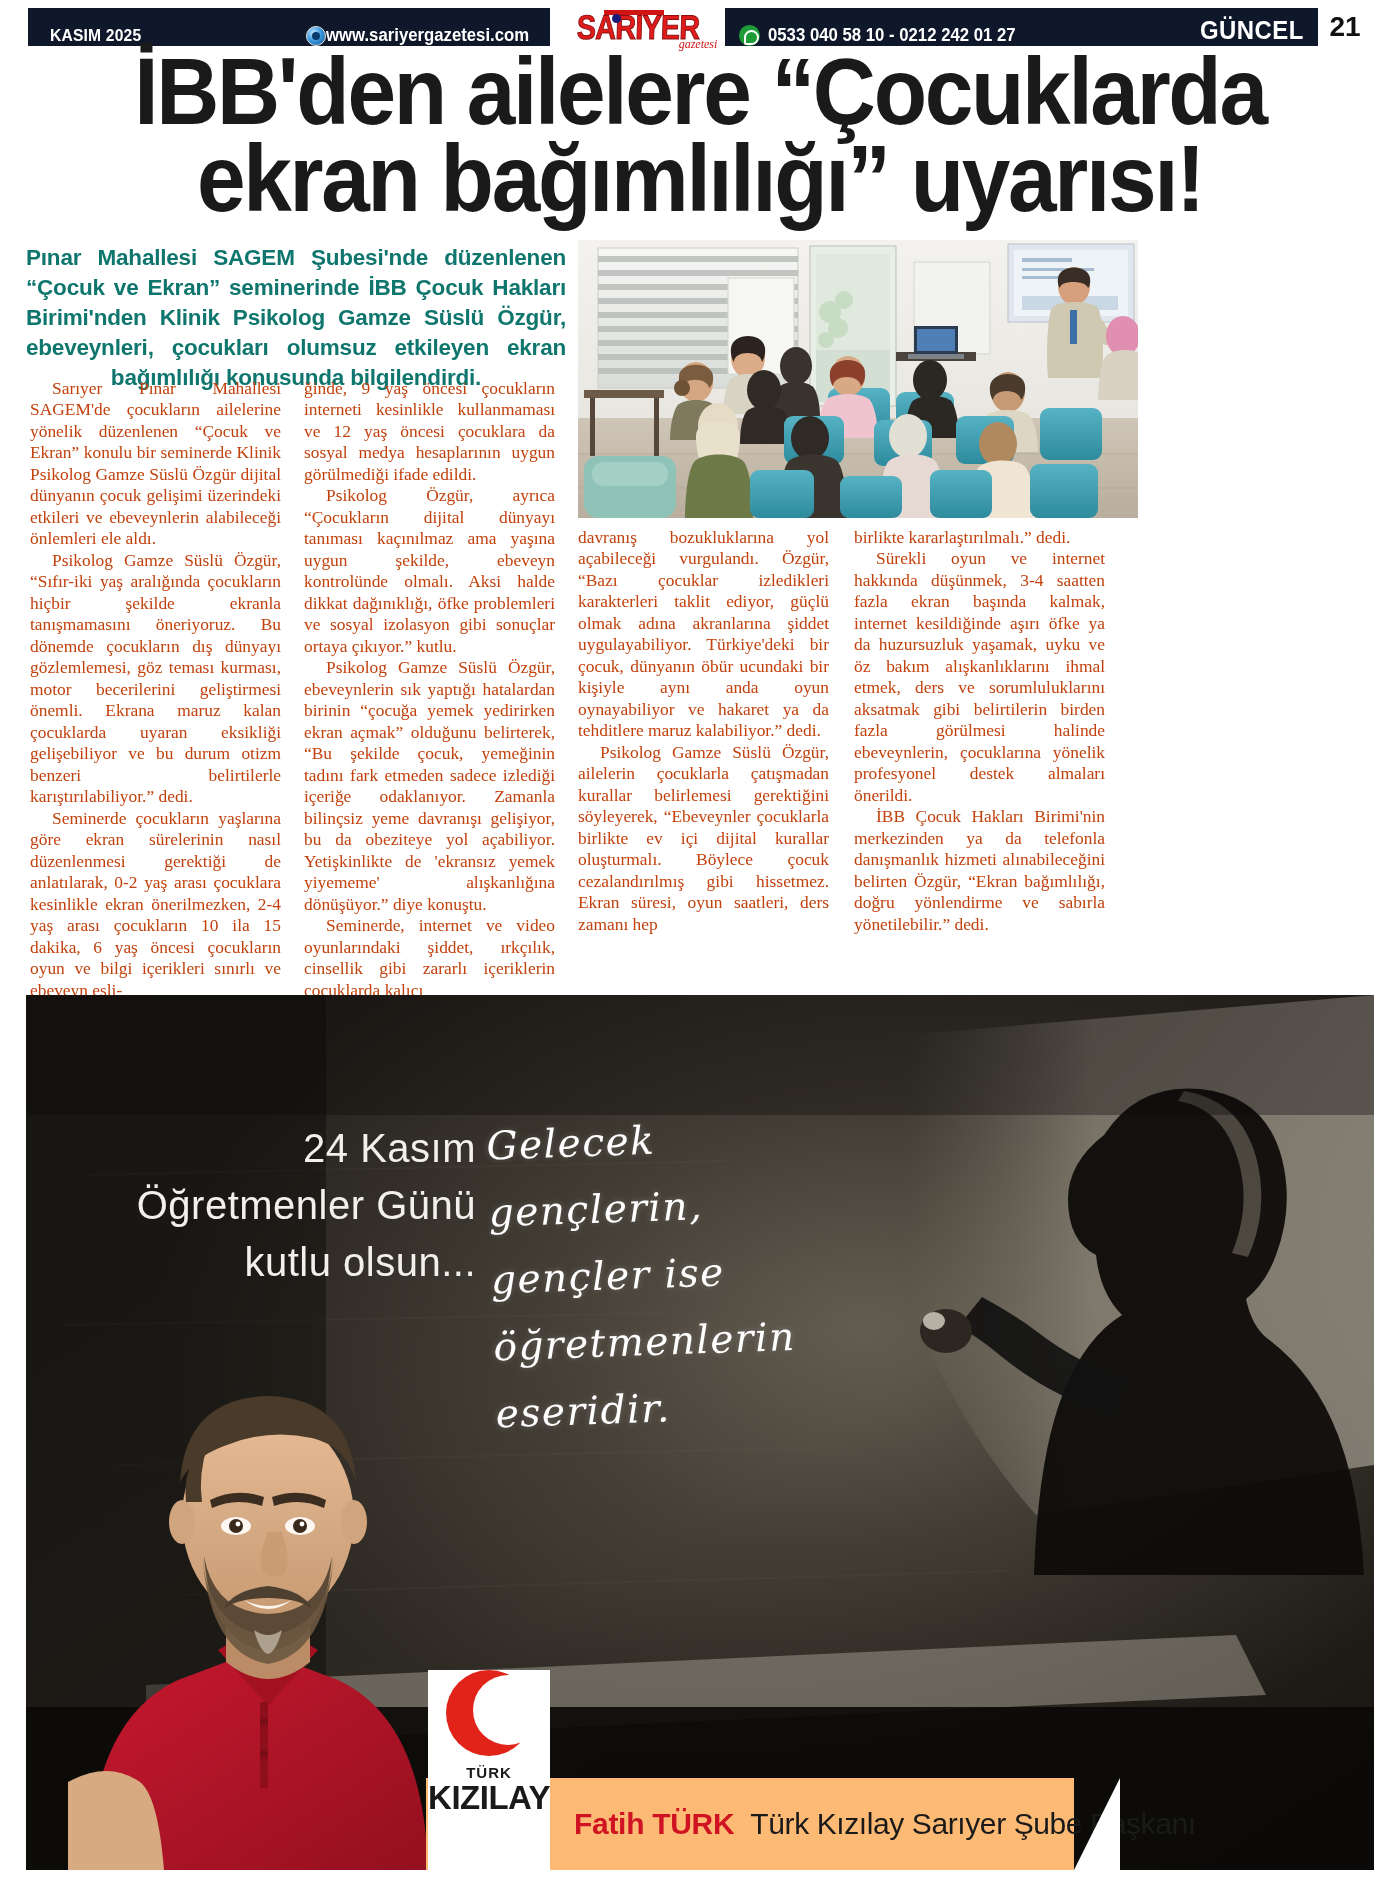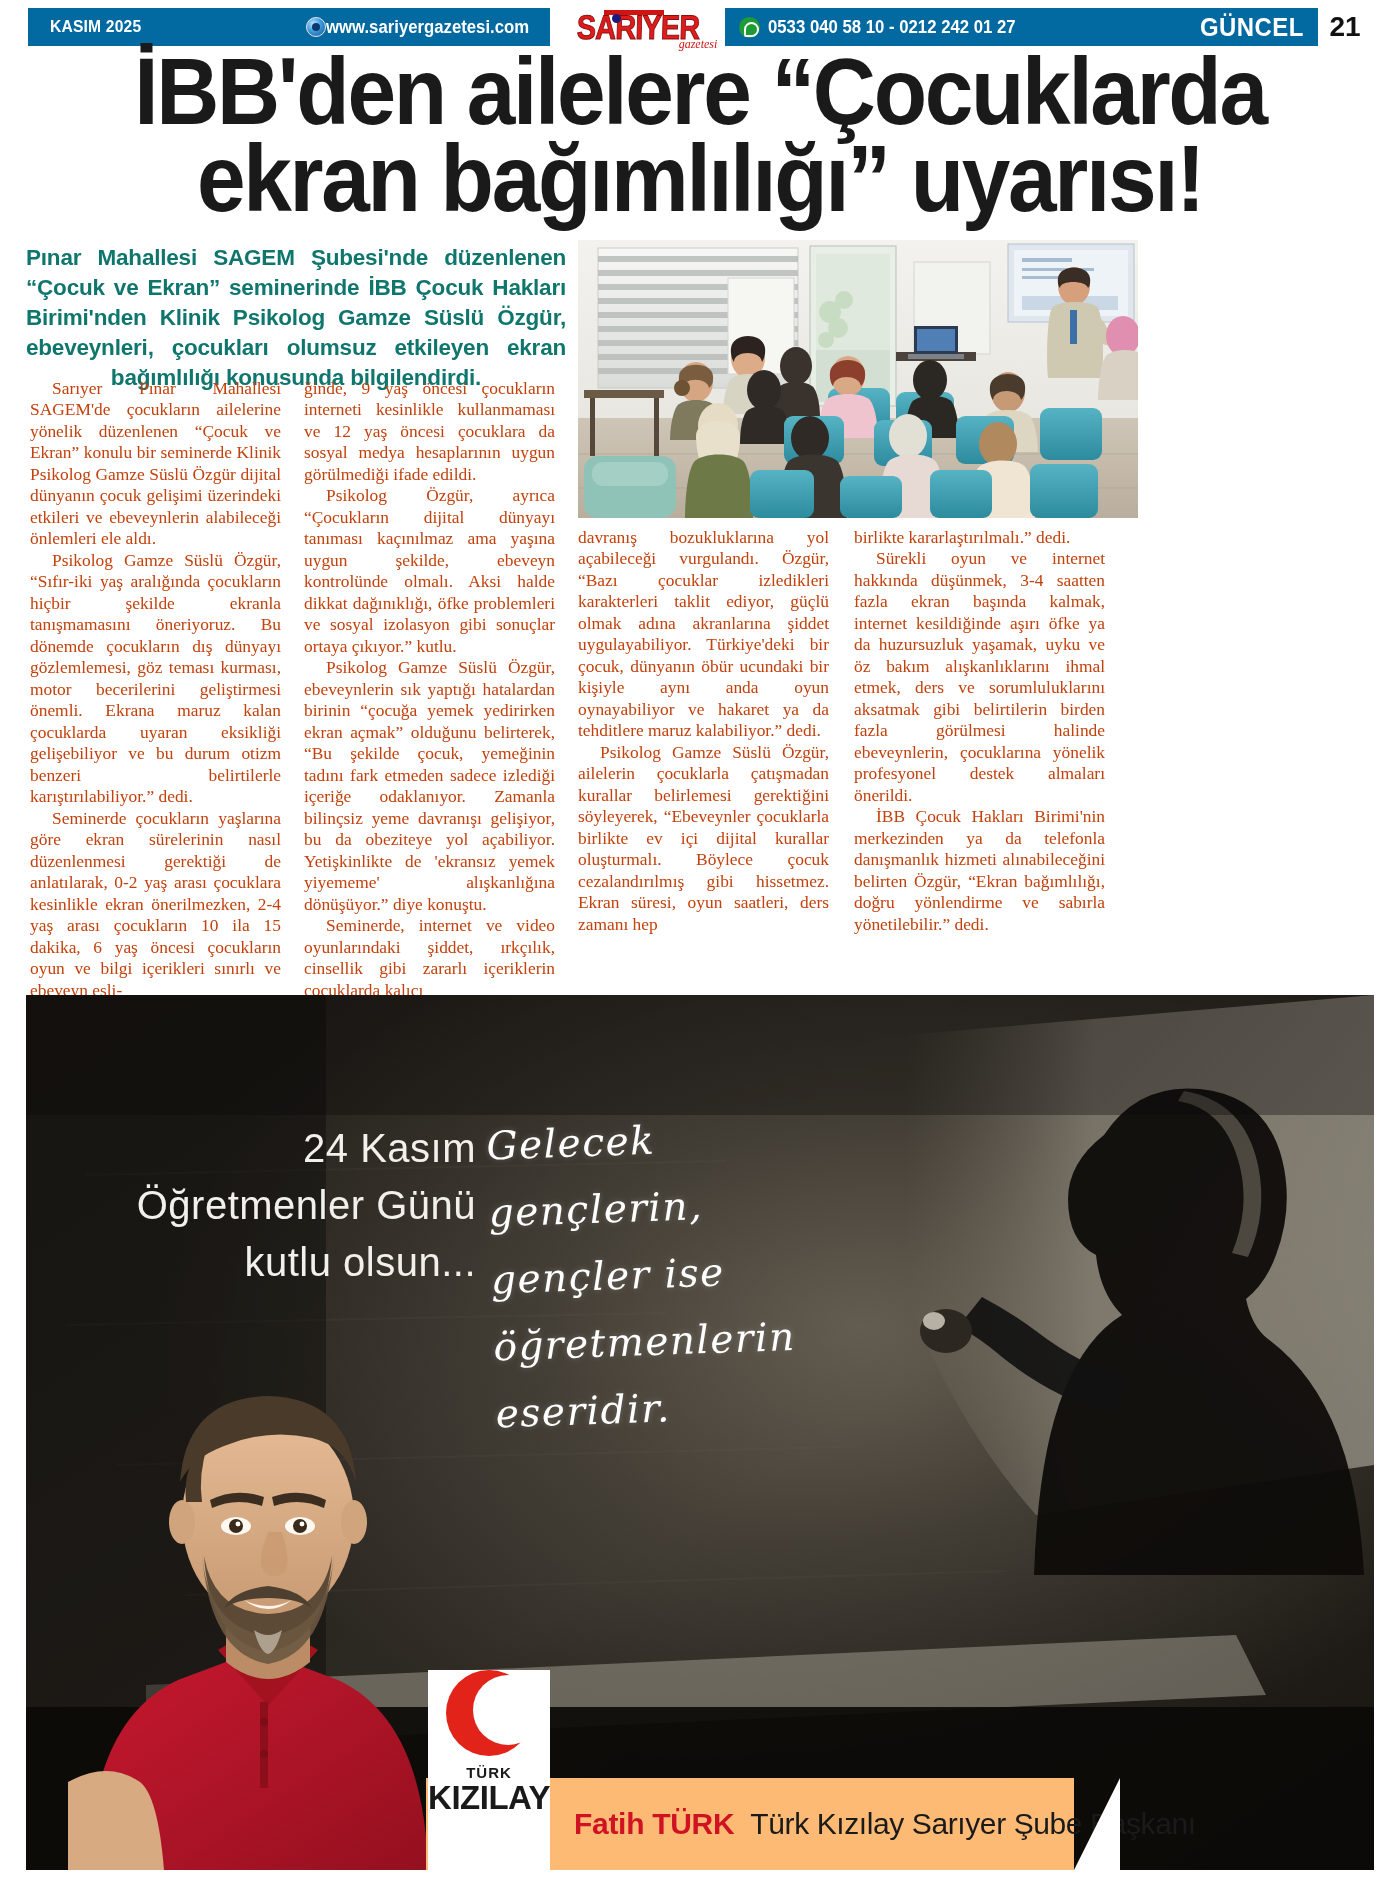--- a/index.html
+++ b/index.html
@@ -15,23 +15,23 @@
     width: 1400px;
     height: 1895px;
     background: #fff;
   }
 
   
   .masthead {
     position: absolute;
     left: 28px; top: 8px;
     width: 1344px; height: 38px;
-    background: #0369a1;
+    background: #0f172a;
     display: flex;
-    align-items: center;
+    align-items: flex-end;
   }
   .masthead-date {
     color: #ffffff;
     font-size: 17px;
     font-weight: 700;
     letter-spacing: 0.2px;
     margin-left: 22px;
     font-family: "Liberation Sans", sans-serif;
     transform: scaleX(0.92);
     transform-origin: left center;

